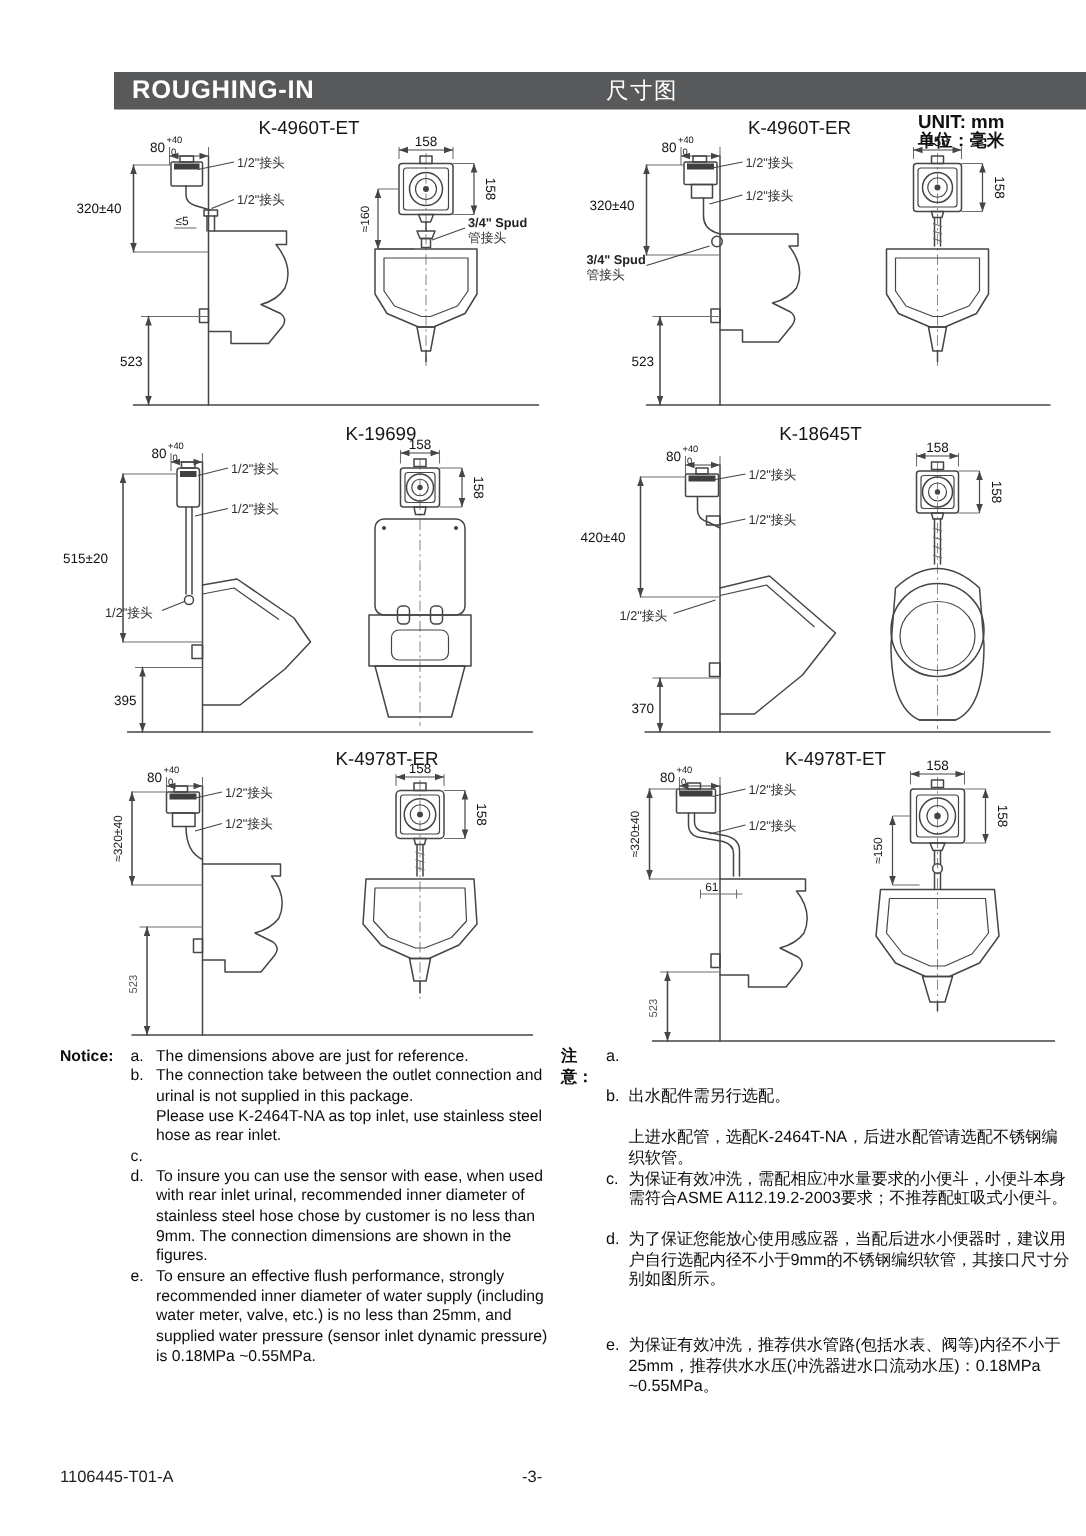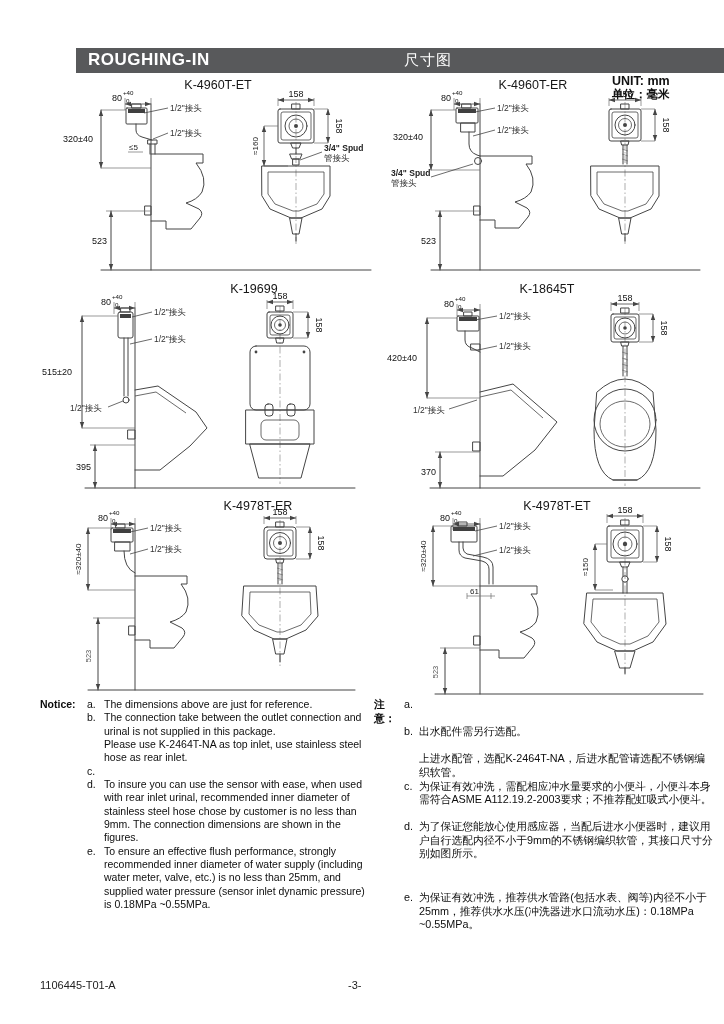--- a/index.html
+++ b/index.html
@@ -58,21 +58,21 @@
 
   <div class="hbar">
     <span class="en">ROUGHING-IN</span>
     <span class="zh">尺寸图</span>
   </div>
   <div class="unit">
     <div class="u1">UNIT: mm</div>
     <div class="u2">单位：毫米</div>
   </div>
 
-  <div class="panel" style="left:56px;top:78px;">
+  <div class="panel" style="left:44px;top:78px;">
   <svg width="330" height="200" viewBox="0 0 330 200">
     <text class="ttl mid" x="162" y="11">K-4960T-ET</text>
     <g>
       <line class="ln" x1="95" y1="26" x2="95" y2="192"></line>
       <path class="tn" d="M69,20 V32 M95,20 V26"></path>
       <line class="lt" x1="69" y1="26" x2="95" y2="26"></line>
       <path class="fl" d="M69,26 l6,-2.2 v4.4 z M95,26 l-6,-2.2 v4.4 z"></path>
       <text class="d9 end" x="66" y="23">80</text>
       <text class="t6" x="67" y="17">+40</text>
       <text class="t6" x="70" y="25">0</text>

